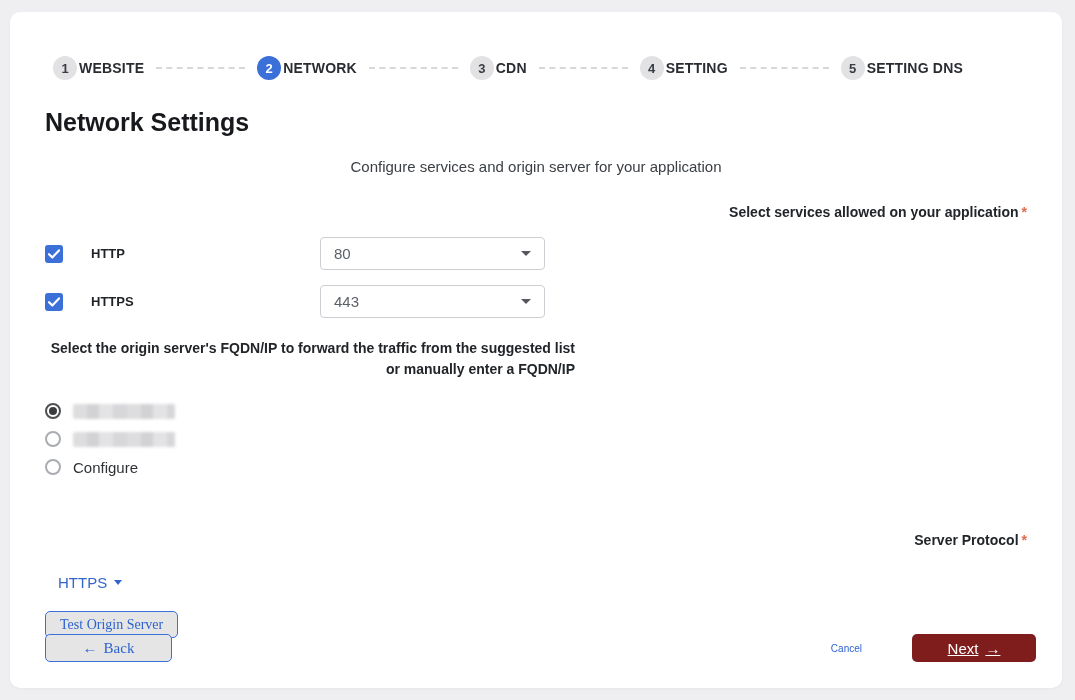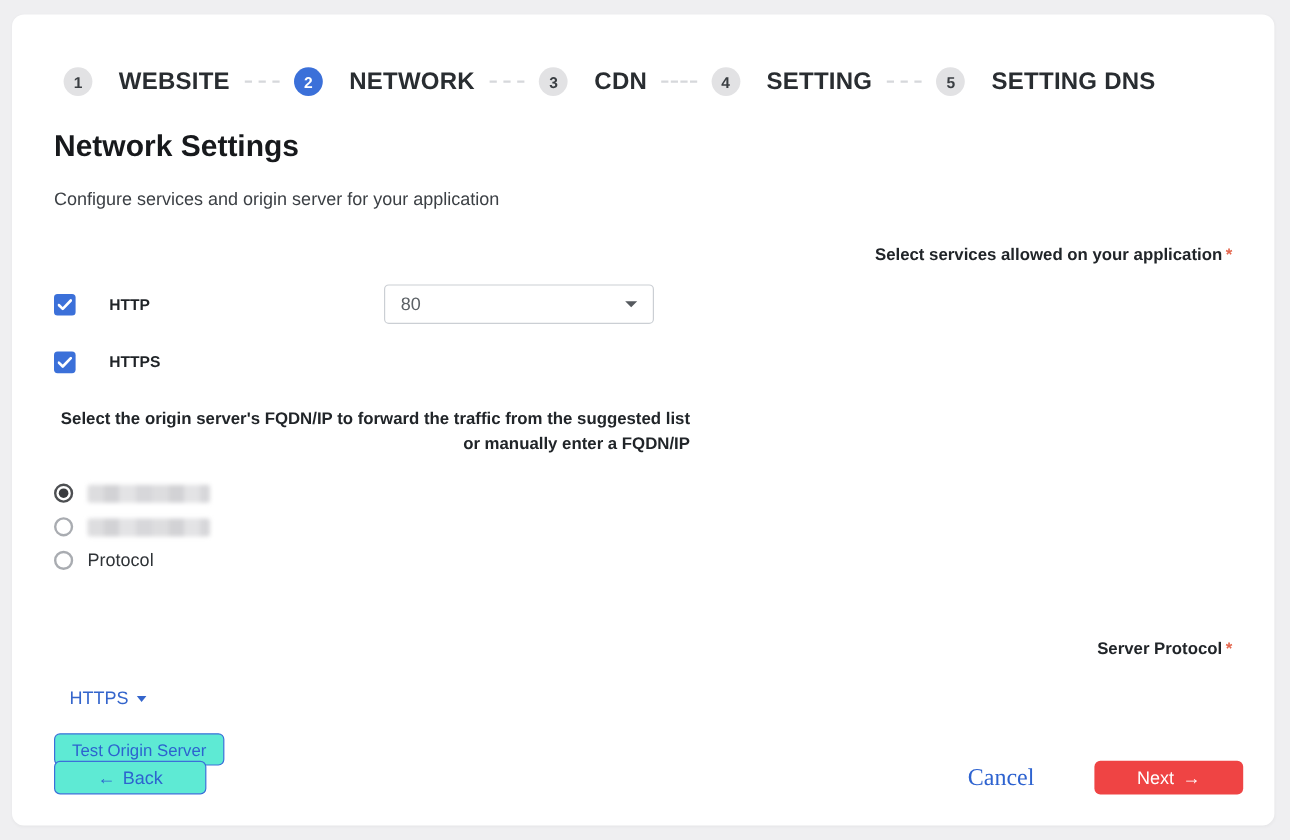--- a/index.html
+++ b/index.html
@@ -30,22 +30,22 @@
   .step-circle {
     width: 24px; height: 24px;
     border-radius: 50%;
     background: #e2e2e4;
     color: #3a3e42;
     font-size: 13px; font-weight: bold;
     display: flex; align-items: center; justify-content: center;
   }
   .step.active .step-circle { background: #3b70d9; color: #ffffff; }
   .step-label {
-    margin-left: 22px;
-    font-size: 20px; font-weight: bold;
+    margin-left: 2px;
+    font-size: 14px; font-weight: bold;
     color: #292d31;
     letter-spacing: 0.2px;
     white-space: nowrap;
   }
   .step-connector {
     flex: 1 1 auto;
     border-top: 2px dashed #d6d8db;
     margin: 0 12px;
     height: 0;
   }
@@ -53,20 +53,21 @@
   .page-title {
     margin-top: 28px;
     font-size: 25px;
     font-weight: bold;
     color: #17191c;
   }
   .page-subtitle {
     margin-top: 21px;
     font-size: 15px;
     color: #3c4045;
+    text-align: center;
   }
   
   .section-label {
     font-size: 14px;
     font-weight: bold;
     color: #212529;
     line-height: 1.5;
     text-align: right;
   }
   .services-label { margin-top: 27px; }
@@ -174,24 +175,24 @@
     margin-left: 7px;
     border-top-color: #3465cc;
     border-left-width: 4px; border-right-width: 4px; border-top-width: 5px;
   }
   .btn-outline {
     display: inline-flex;
     align-items: center;
     justify-content: center;
     border: 1px solid #3b70d9;
     border-radius: 5px;
-    background: #5eead4;
+    background: #e5e5e5;
     color: #2d63cf;
     font-size: 14px;
-    font-family: Liberation Sans, sans-serif;
+    font-family: Liberation Serif, serif;
     cursor: pointer;
   }
   .test-origin-btn {
     margin-top: 19px;
     height: 27px;
     padding: 0 14px;
   }
   
   .footer {
     position: absolute;
@@ -201,38 +202,38 @@
     align-items: center;
     justify-content: space-between;
   }
   .back-btn {
     width: 127px; height: 28px;
     font-size: 15px;
   }
   .back-btn .arrow { font-weight: bold; margin-right: 6px; font-size: 15px; }
   .footer-right { display: flex; align-items: center; }
   .cancel-link {
-    font-size: 20px;
+    font-size: 10px;
     color: #2e63d0;
     cursor: pointer;
-    font-family: Liberation Serif, serif;
   }
   .next-btn {
     margin-left: 50px;
     width: 124px; height: 28px;
     border: none;
     border-radius: 5px;
-    background: #ef4444;
+    background: #7f1d1d;
     color: #ffffff;
     font-size: 15px;
     font-family: inherit;
     display: inline-flex;
     align-items: center;
     justify-content: center;
     cursor: pointer;
+    text-decoration: underline;
   }
   .next-btn .arrow { font-weight: bold; margin-left: 7px; font-size: 15px; }
 </style>
 </head>
 <body>
 
 <div class="card">
 
   
   <div class="stepper">
@@ -288,39 +289,43 @@
 
   <div class="service-row">
     <div class="service-left">
       <span class="checkbox">
         <svg width="12" height="10" viewBox="0 0 12 10">
             <path d="M1 5.2 L4.3 8.4 L11 1.4" fill="none" stroke="#ffffff" stroke-width="2.2" stroke-linecap="round" stroke-linejoin="round"></path>
           </svg>
       </span>
       <span class="service-name">HTTPS</span>
     </div>
+    <div class="select-box">
+      <span class="select-value">443</span>
+      <span class="caret-down"></span>
+    </div>
   </div>
 
   
   <div class="section-label origin-label">Select the origin server's FQDN/IP to forward the traffic from the suggested list or manually enter a FQDN/IP</div>
 
   <div class="radio-group">
     <div class="radio-row">
       <span class="radio selected">
           <span class="radio-dot"></span>
         </span>
       <span class="redacted"></span>
     </div>
     <div class="radio-row">
       <span class="radio"></span>
       <span class="redacted"></span>
     </div>
     <div class="radio-row">
       <span class="radio"></span>
-      <span class="radio-label">Protocol</span>
+      <span class="radio-label">Configure</span>
     </div>
   </div>
 
   
   <div class="section-label protocol-label">
     <span>Server Protocol</span><span class="asterisk">*</span>
   </div>
 
   <div class="protocol-dropdown">
     <span>HTTPS</span>

